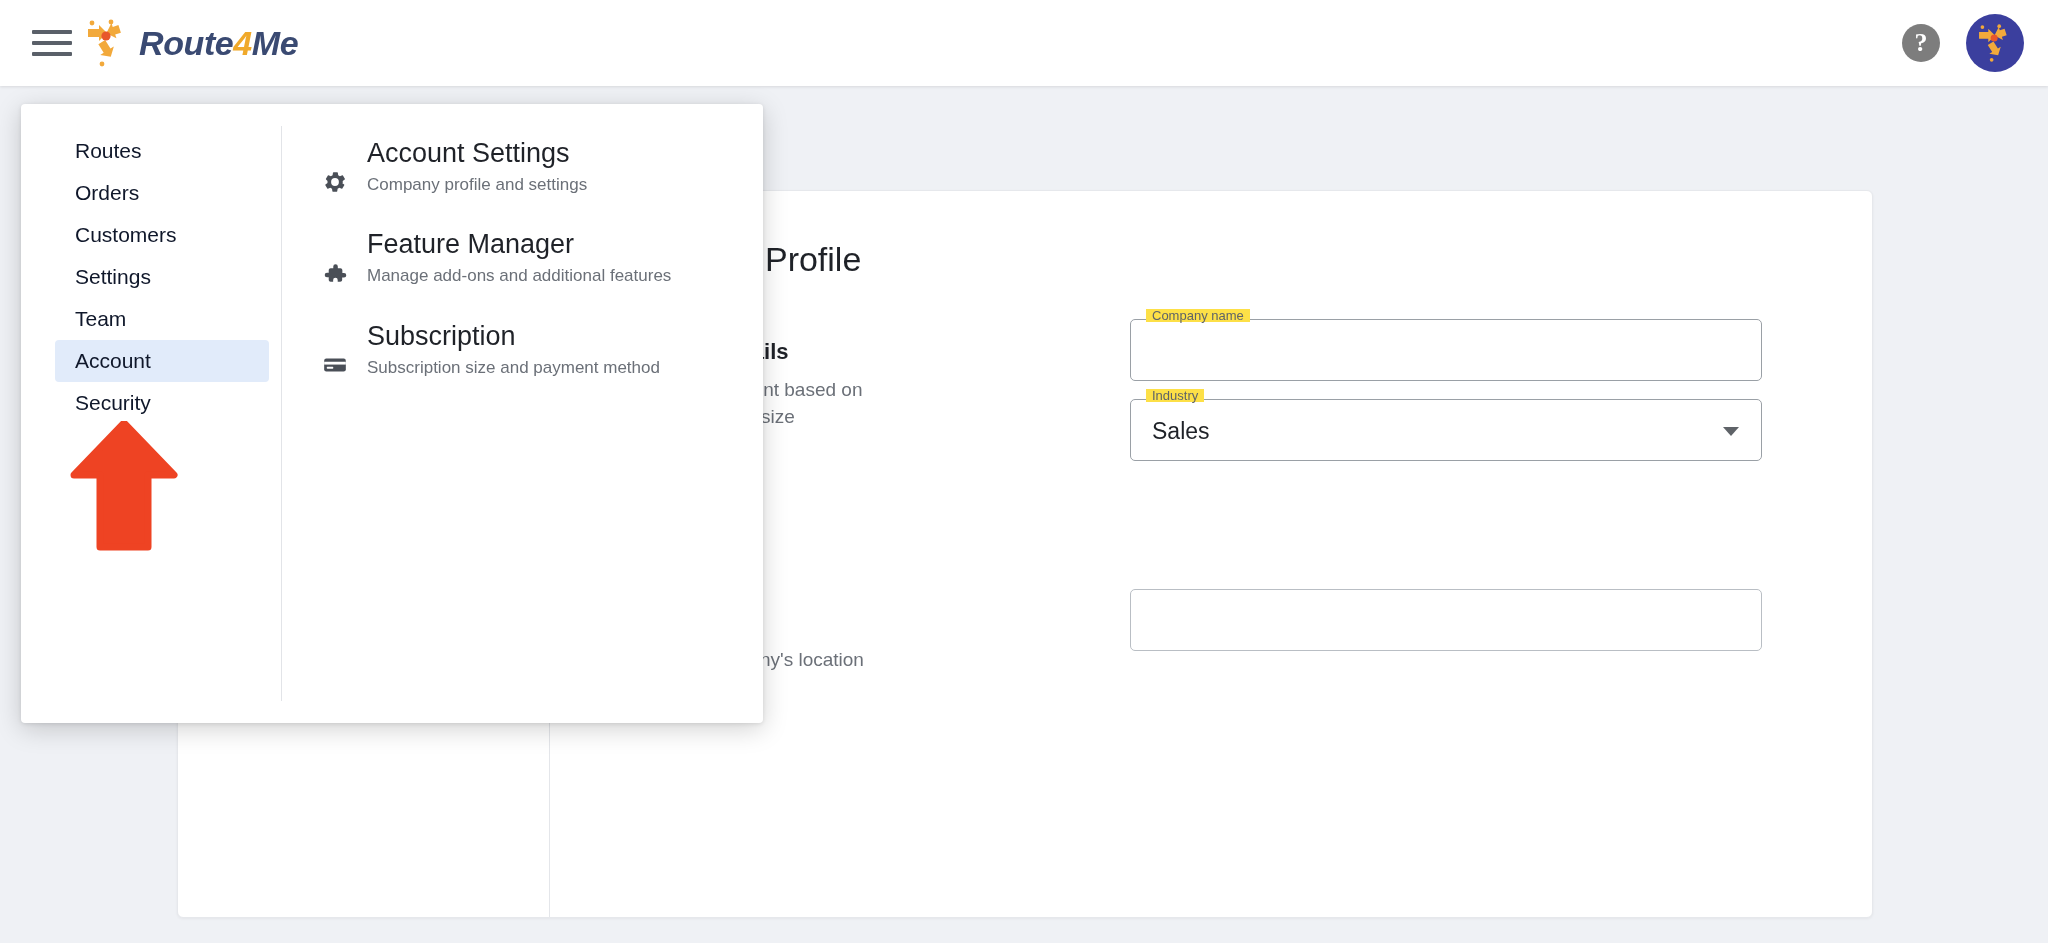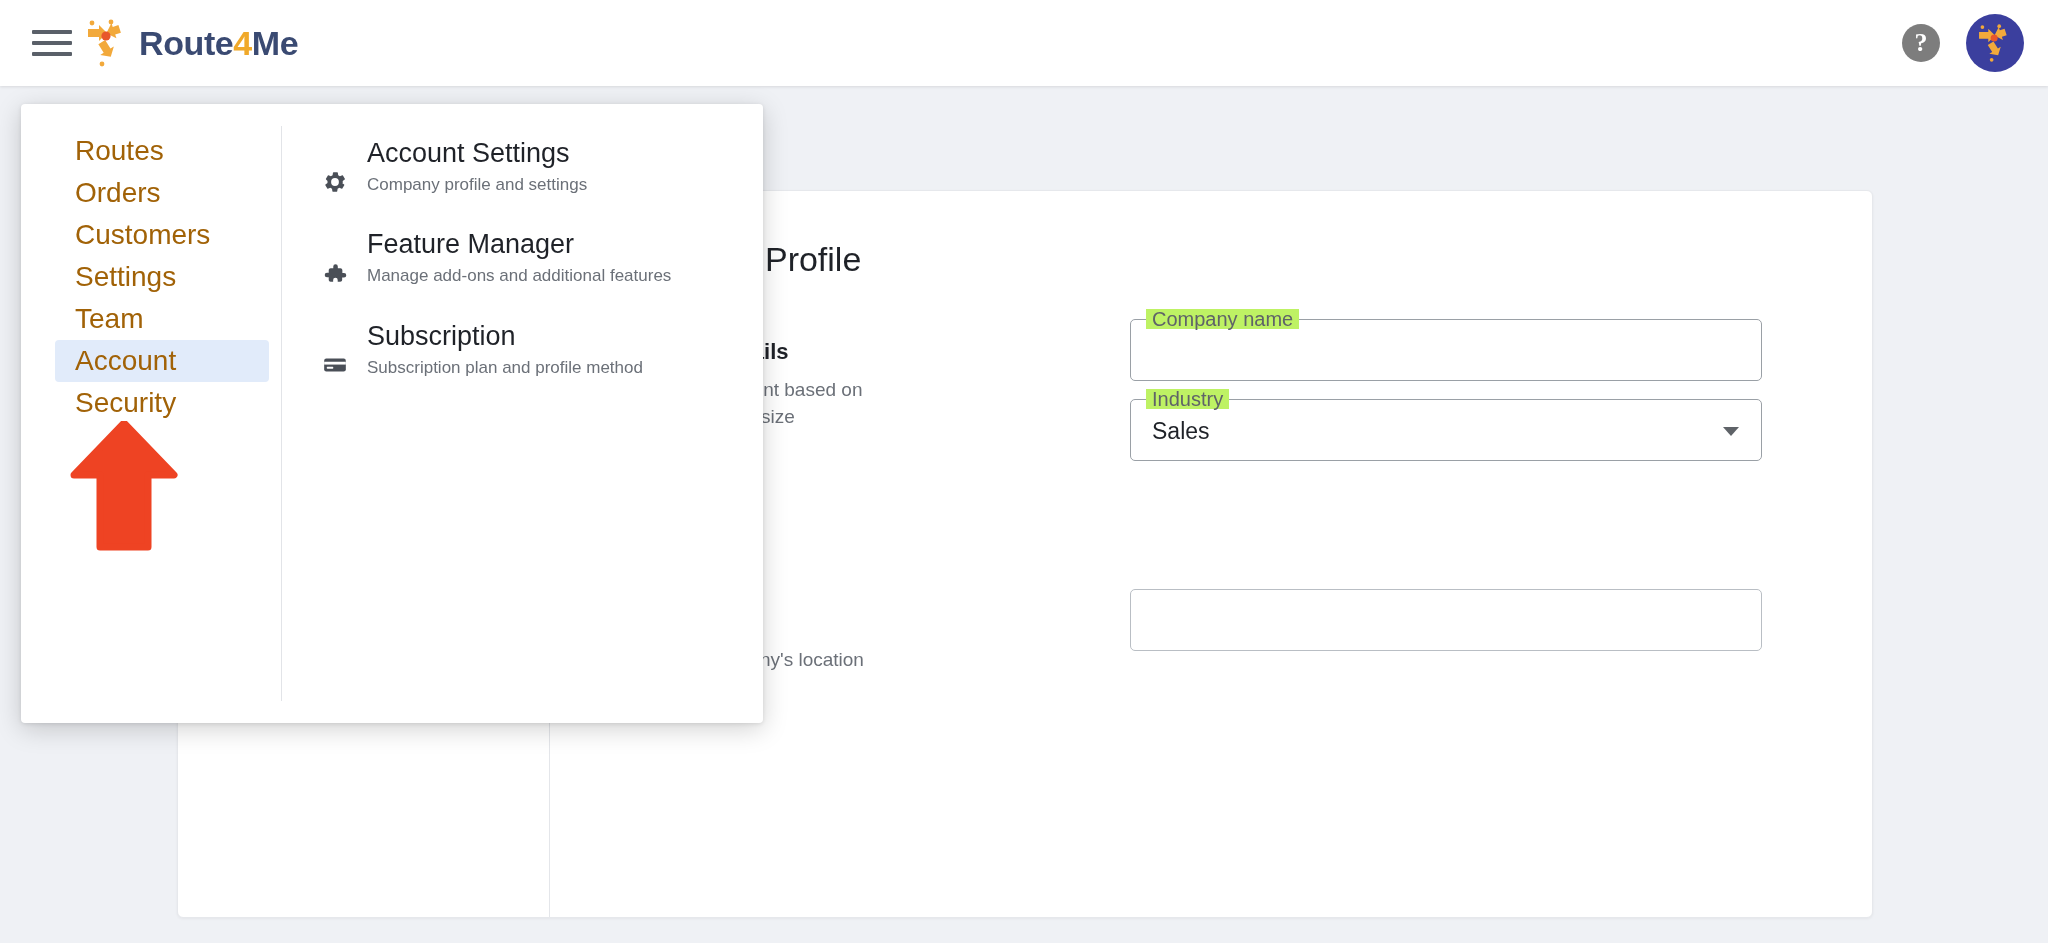--- a/index.html
+++ b/index.html
@@ -52,20 +52,21 @@
     cursor: pointer;
   }
   .brand-mark { width: 46px; height: 50px; display:block; }
   .brand-text {
     font-size: 34px;
     font-weight: 700;
     color: #3a4a72;
     letter-spacing: -0.4px;
     line-height: 1;
     white-space: nowrap;
+    font-style: italic;
   }
   .brand-text .four { color: #f0a92a; }
 
   .help-icon {
     position: absolute;
     right: 108px; top: 24px;
     width: 38px; height: 38px;
     border-radius: 50%;
     background: #7d7d7d;
     color: #ffffff;
@@ -176,23 +177,23 @@
     border: 1px solid #9aa0a6;
     border-radius: 5px;
     margin-bottom: 18px;
     background: #ffffff;
     box-sizing: border-box;
     cursor: text;
   }
   .outlined .legend {
     position: absolute;
     left: 15px; top: -11px;
-    background: #bef264;
+    background: #fde047;
     padding: 0 6px;
-    font-size: 20px;
+    font-size: 13px;
     color: #5f6368;
     line-height: 1;
   }
   .outlined .value {
     position: absolute;
     left: 21px; top: 0;
     height: 62px;
     display: flex;
     align-items: center;
     font-size: 23px;
@@ -230,22 +231,22 @@
     left: 260px; top: 22px;
     width: 1px; height: 575px;
     background: #e2e4e8;
   }
   .mega-item {
     height: 42px;
     margin: 0 12px 0 34px;
     padding-left: 20px;
     display: flex;
     align-items: center;
-    font-size: 28px;
-    color: #a16207;
+    font-size: 21px;
+    color: #0f172a;
     border-radius: 4px;
     cursor: pointer;
     text-align: right;
   }
   .mega-item.active { background: #e1ebfa; }
 
   .mega-right {
     position: absolute;
     left: 300px; top: 34px;
     width: 420px;
@@ -419,21 +420,21 @@
     <div class="mm-entry">
       <span class="mm-ico">
         <svg width="26" height="26" viewBox="0 0 24 24">
           <rect x="2" y="6" width="20" height="12" rx="2"></rect>
           <rect x="2" y="9" width="20" height="2.6" fill="#ffffff"></rect>
           <rect x="4.4" y="13.6" width="6" height="1.8" rx="0.6" fill="#ffffff"></rect>
         </svg>
       </span>
       <span>
         <span class="mm-title" style="display:block">Subscription</span>
-        <span class="mm-sub" style="display:block">Subscription plan and profile method</span>
+        <span class="mm-sub" style="display:block">Subscription size and payment method</span>
       </span>
     </div>
 
   </div>
 </div>
 
 <div class="annot-arrow">
   <svg viewBox="0 0 112 130">
     <path d="M56 2 L106 54 L80 54 L80 126 L32 126 L32 54 L6 54 Z" fill="#ee4323" stroke="#ee4323" stroke-width="7" stroke-linejoin="round"></path>
   </svg>

